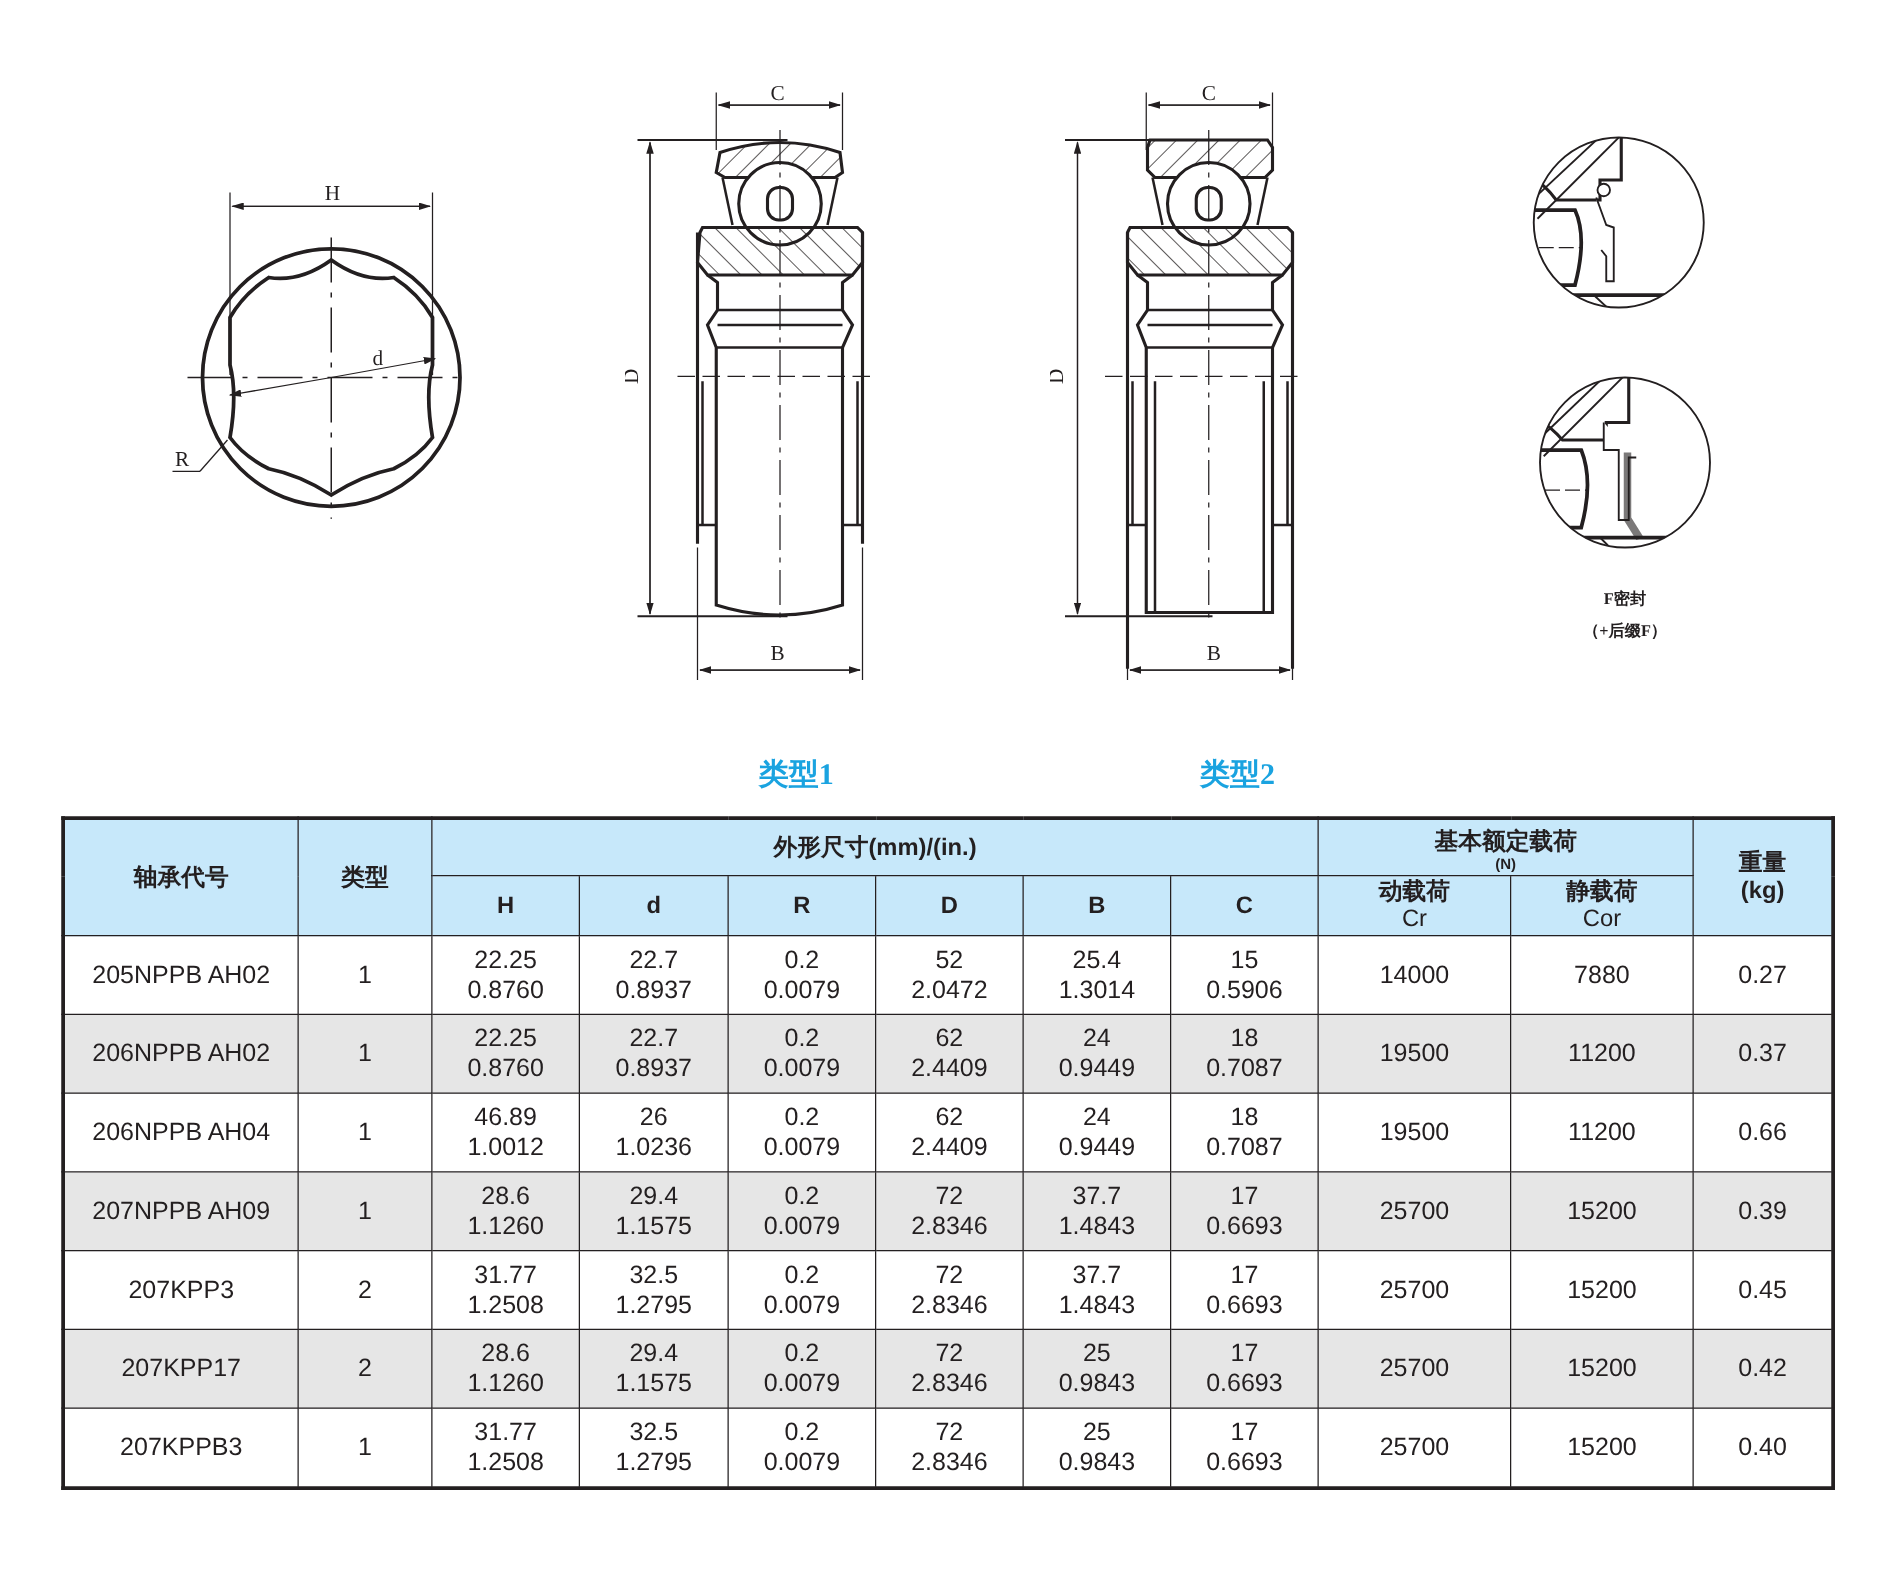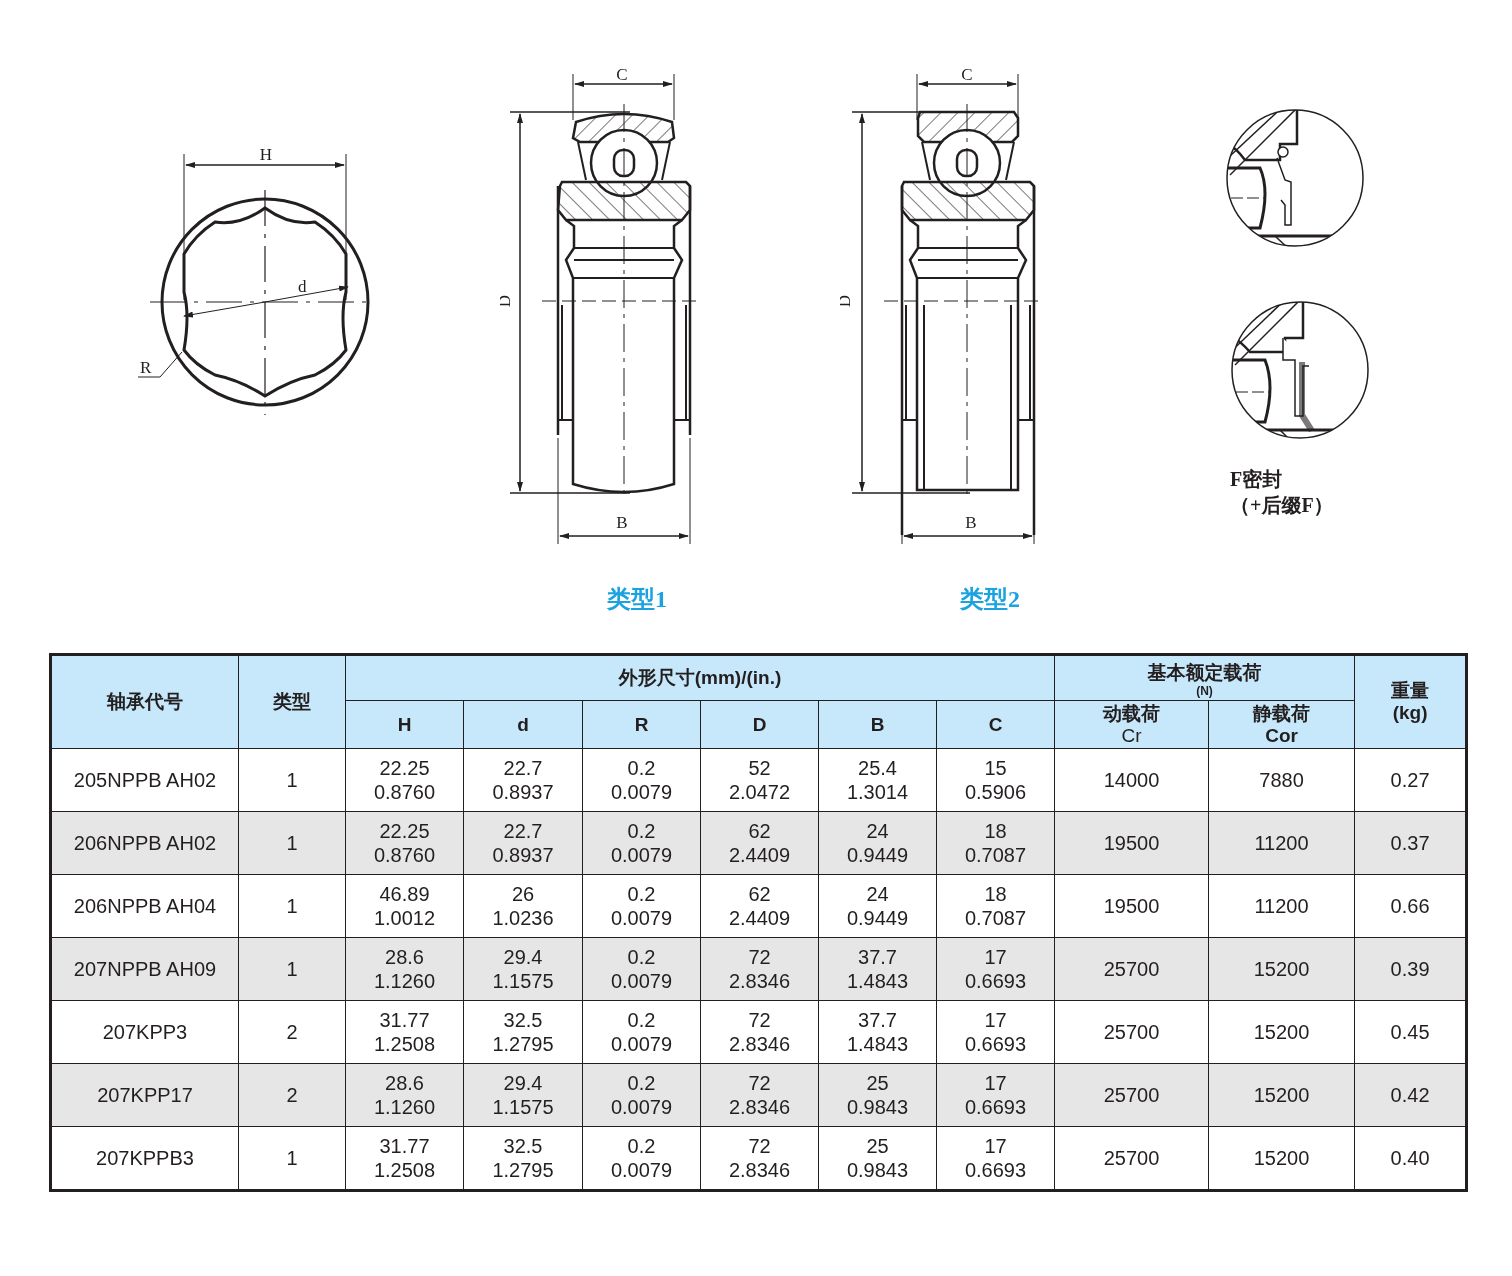--- a/index.html
+++ b/index.html
@@ -1,20 +1,20 @@
 <!DOCTYPE html>
 <html><head>
 <meta charset="utf-8">
 <style>
   html, body { margin:0; padding:0; background:#ffffff; }
   body { width:1512px; height:1276px; position:relative; overflow:hidden; font-family:"Liberation Sans", sans-serif; color:#231f20; }
   .drawing { position:absolute; }
   .lbl-serif { font-family:"Liberation Serif", "DejaVu Serif", serif; }
-  .type-caption { position:absolute; font-family:"Liberation Serif", "DejaVu Serif", serif; font-weight:bold; font-size:24px; color:#1aa3e0; }
-  .seal-caption { position:absolute; font-family:"Liberation Serif", "DejaVu Serif", serif; font-weight:bold; font-size:20px; color:#231f20; text-align:left; line-height:26px; }
+  .type-caption { position:absolute; font-family:"Liberation Serif", "DejaVu Serif", serif; font-weight:bold; font-size:24px; color:#1aa3e0;margin-top:20px; }
+  .seal-caption { position:absolute; font-family:"Liberation Serif", "DejaVu Serif", serif; font-weight:bold; font-size:13px; color:#231f20; text-align:center; line-height:26px; }
   table.spec { position:absolute; left:49px; top:653px; width:1418px; border-collapse:collapse; border:3px solid #231f20; table-layout:fixed; }
   table.spec th, table.spec td { border:1.5px solid #231f20; text-align:center; vertical-align:middle; padding:0; }
   table.spec th { background:#c7e8fa; font-weight:bold; font-size:19px; }
   table.spec td { font-size:20px; height:62px; line-height:24px; font-weight:normal; }
   table.spec tr.alt td { background:#e6e6e6; }
   .sub { font-size:12px; display:block; line-height:10px; }
   .hdr2 { line-height:22px; }
 </style>
 </head>
 <body>
@@ -222,21 +222,21 @@
       <th>R</th>
       <th>D</th>
       <th>B</th>
       <th>C</th>
       <th class="hdr2">
         <div>动载荷</div>
         <div style="font-weight:normal">Cr</div>
       </th>
       <th class="hdr2">
         <div>静载荷</div>
-        <div style="font-weight:bold">Cor</div>
+        <div style="font-weight:normal">Cor</div>
       </th>
     </tr>
   </thead>
   <tbody id="tbody">
       <tr>
         <td>205NPPB AH02</td>
         <td>1</td>
         <td>
           <div>22.25</div>
           <div>0.8760</div>

